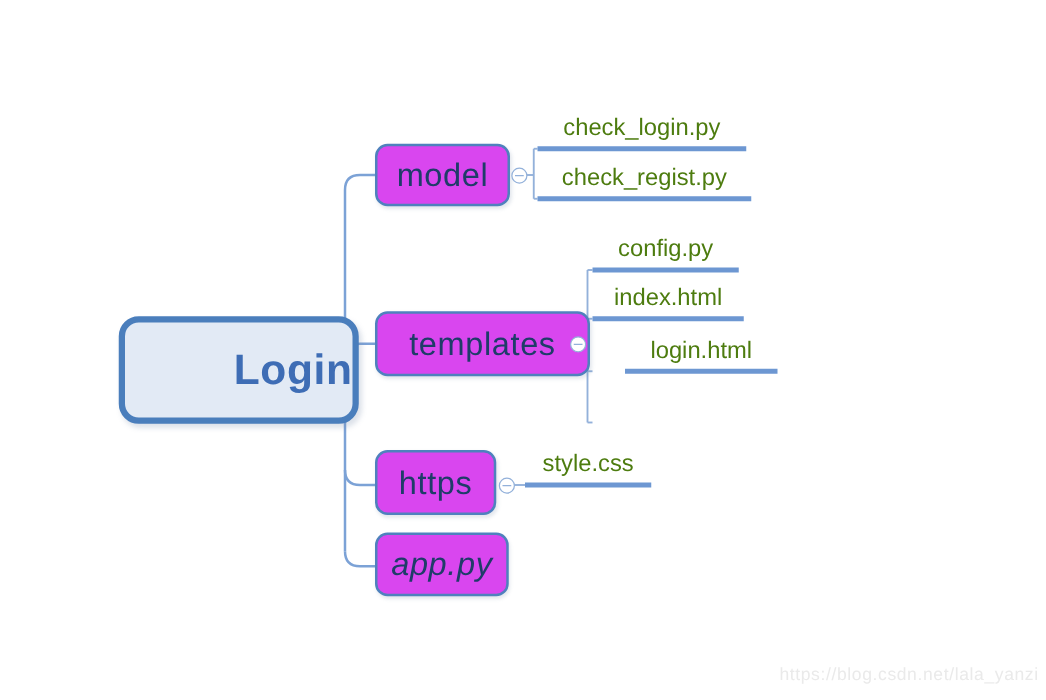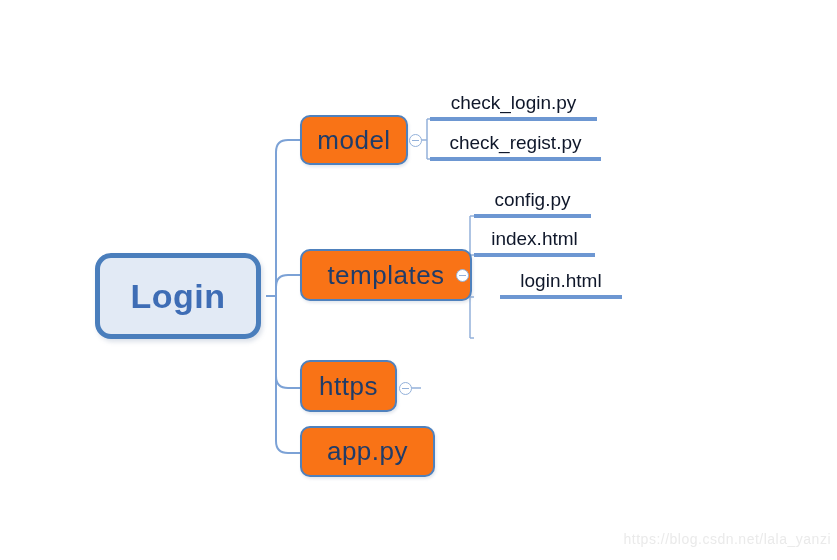--- a/index.html
+++ b/index.html
@@ -17,21 +17,21 @@
   }
   svg.connectors {
     position: absolute;
     left: 0;
     top: 0;
     pointer-events: none;
   }
   .node {
     position: absolute;
     box-sizing: border-box;
-    background: #f97316;
+    background: #d946ef;
     border: 2px solid #4f81bd;
     border-radius: 10px;
     display: flex;
     align-items: center;
     justify-content: center;
     color: #1f3c69;
     font-size: 26px;
     letter-spacing: 0.5px;
     cursor: default;
   }
@@ -47,21 +47,21 @@
   .node.branch {
     box-shadow: 1px 2px 3px rgba(120,140,170,0.2);
   }
   .leaf {
     position: absolute;
     box-sizing: content-box;
     height: 29px;
     line-height: 29px;
     text-align: center;
     font-size: 19px;
-    color: #0f172a;
+    color: #4d7c0f;
     border-bottom: 4px solid #6d97d2;
     white-space: nowrap;
   }
   .toggle {
     position: absolute;
     box-sizing: border-box;
     width: 13px;
     height: 13px;
     border: 1.5px solid #93b1da;
     border-radius: 50%;
@@ -114,53 +114,54 @@
       <path d="M470 255 H474"></path>
       <path d="M470 297 H474"></path>
       <path d="M470 338 H474"></path>
     </g>
 
     <g stroke="#93b1da" stroke-width="1.5" fill="none">
       <path d="M411 388 H421"></path>
     </g>
   </svg>
 
-  <div class="node root" style="left:95px; top:253px; width:166px; height:86px;">
+  <div class="node root" style="left:95px; top:253px; width:192px; height:86px;justify-content:flex-end;">
     <span>Login</span>
   </div>
 
   <div class="node branch" style="left:300px; top:115px; width:108px; height:50px;">
     <span>model</span>
   </div>
 
   <div class="node branch" style="left:300px; top:249px; width:172px; height:52px;">
     <span>templates</span>
   </div>
 
   <div class="node branch" style="left:300px; top:360px; width:97px; height:52px;">
     <span>https</span>
   </div>
 
-  <div class="node branch" style="left:300px; top:426px; width:135px; height:51px;">
+  <div class="node branch" style="left:300px; top:426px; width:107px; height:51px;font-style:italic;">
     <span>app.py</span>
   </div>
 
   <div class="toggle" style="left:409px; top:134px;">
     <div class="minus"></div>
   </div>
   <div class="toggle" style="left:456px; top:269px;">
     <div class="minus"></div>
   </div>
   <div class="toggle" style="left:399px; top:382px;">
     <div class="minus"></div>
   </div>
 
   <div class="leaf" style="left:430px; top:88px; width:167px;">check_login.py</div>
   <div class="leaf" style="left:430px; top:128px; width:171px;">check_regist.py</div>
 
   <div class="leaf" style="left:474px; top:185px; width:117px;">config.py</div>
   <div class="leaf" style="left:474px; top:224px; width:121px;">index.html</div>
   <div class="leaf" style="left:500px; top:266px; width:122px;">login.html</div>
 
+  <div class="leaf" style="left:420px; top:357px; width:101px;">style.css</div>
 
   <div class="watermark">https://blog.csdn.net/lala_yanzi</div>
 
 </div>
 
 </body></html>

